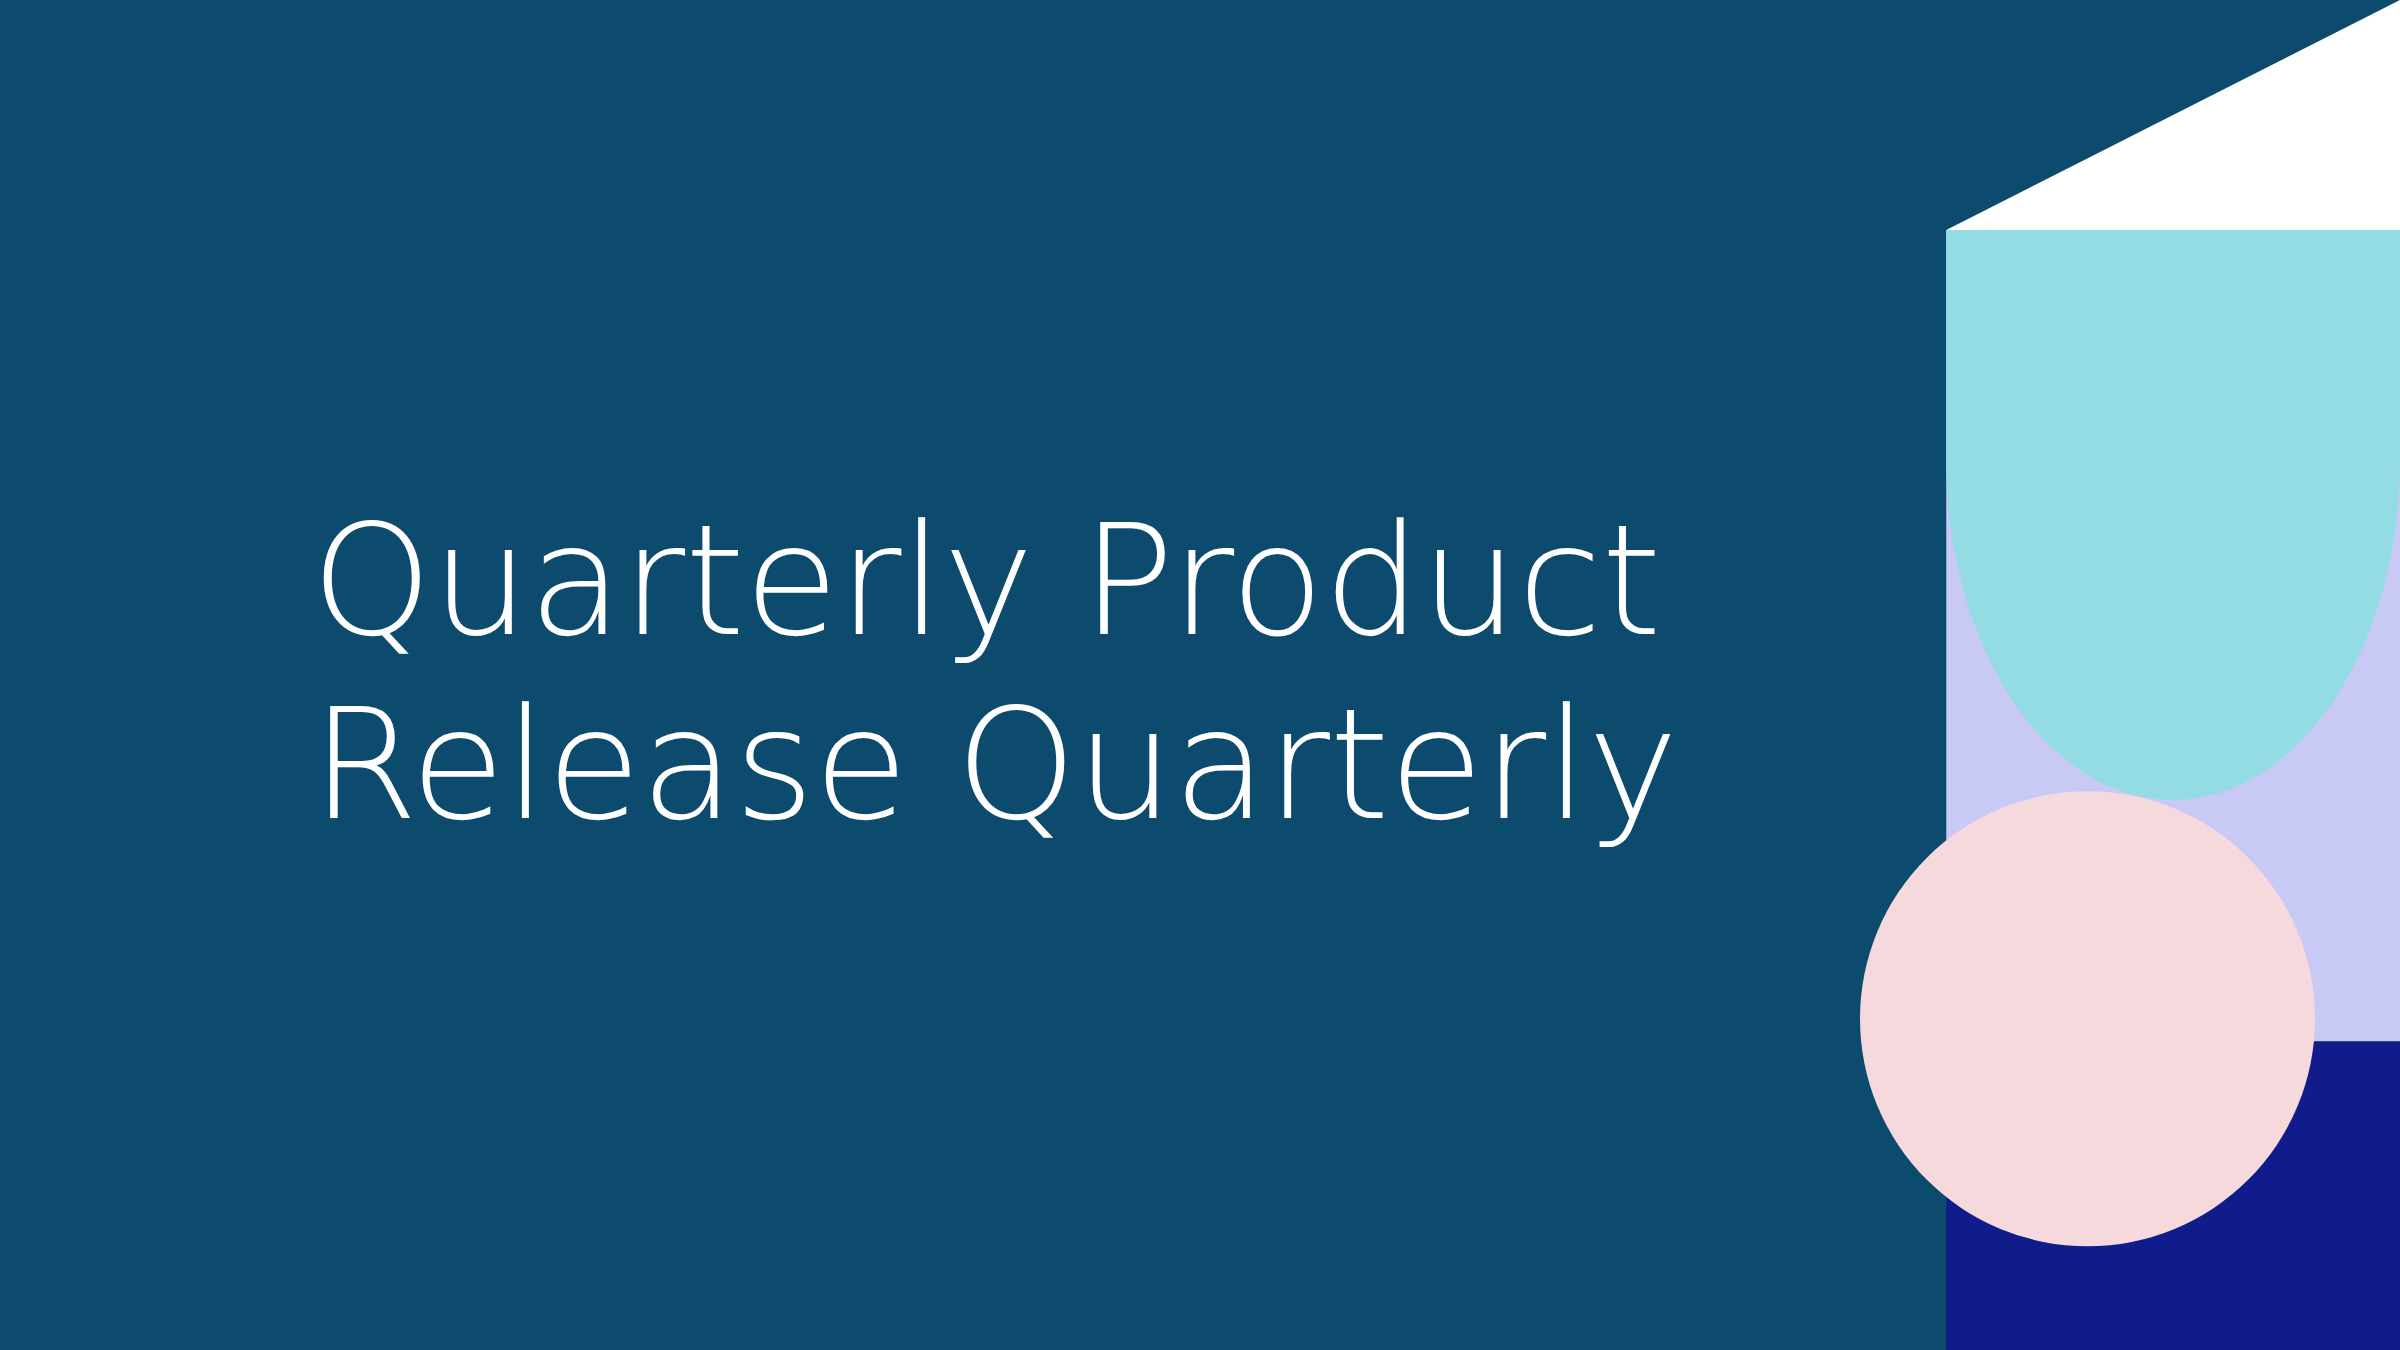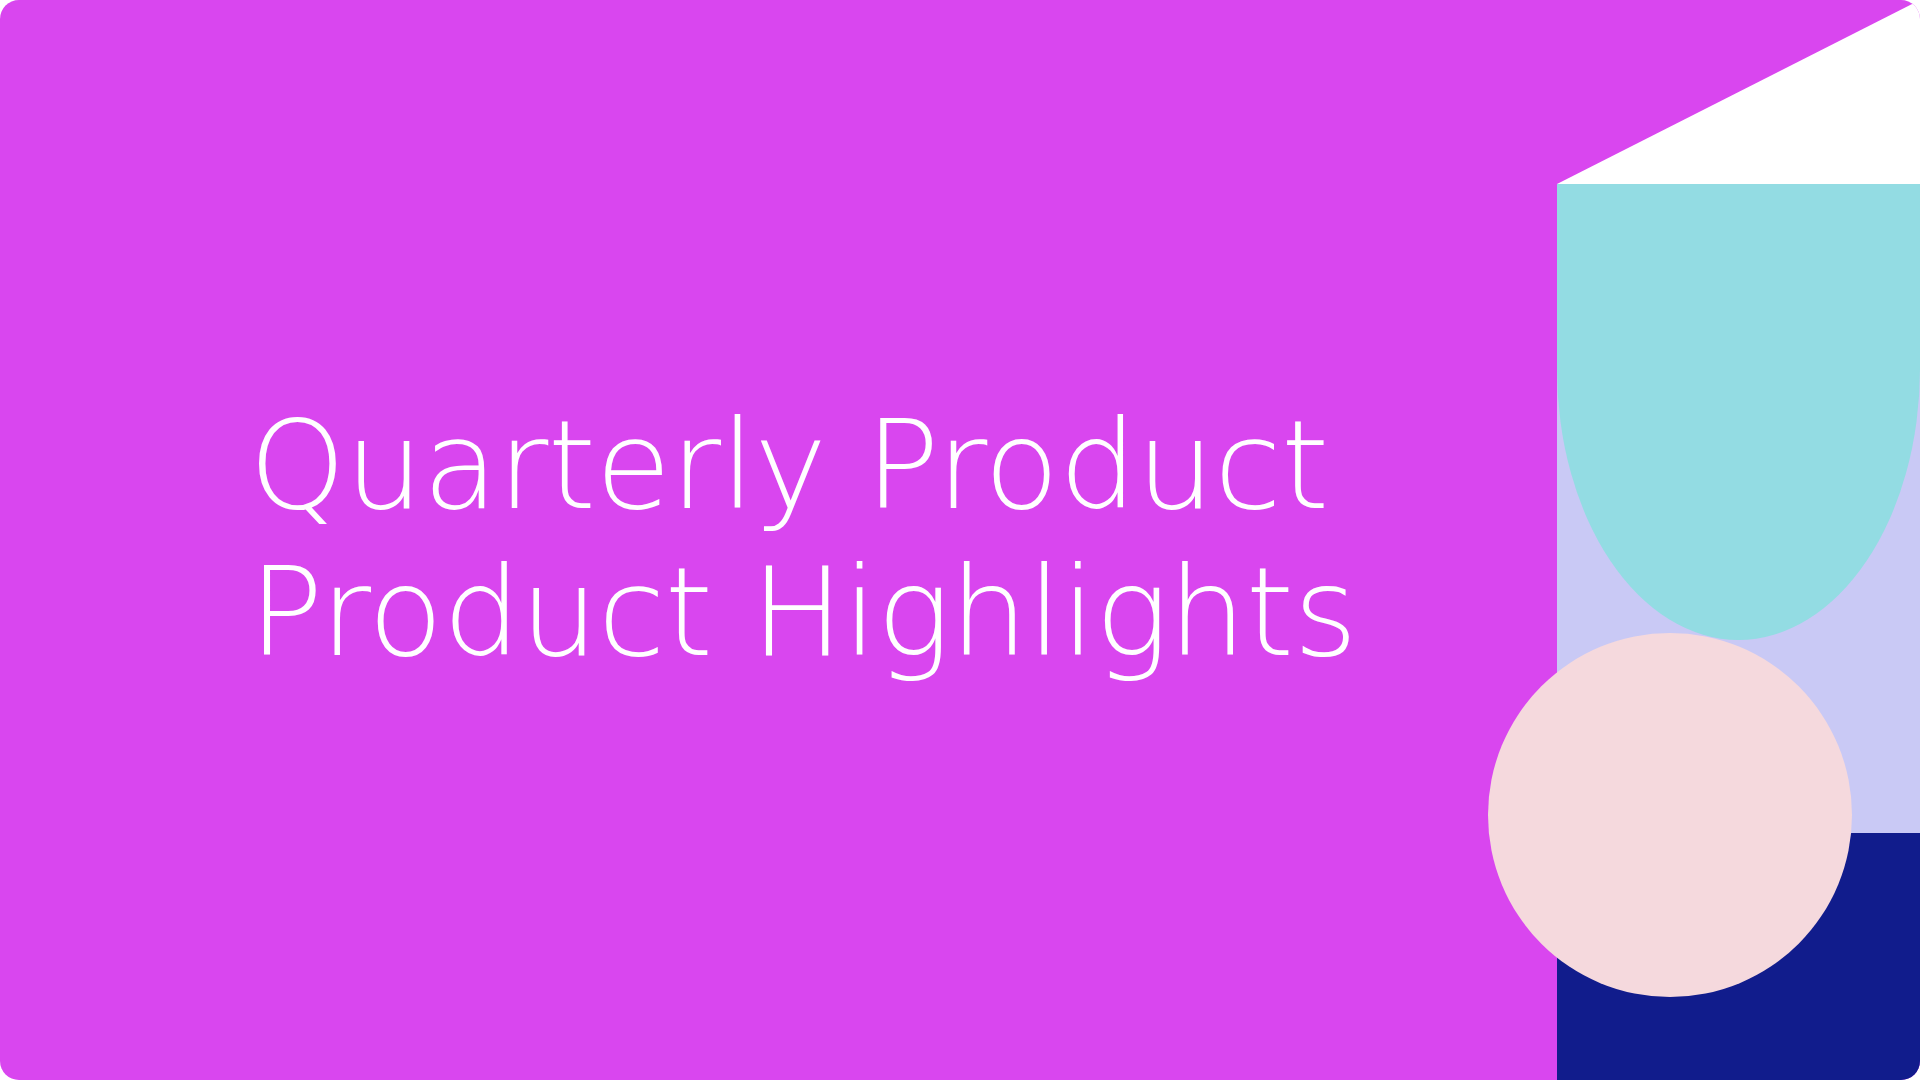--- a/index.html
+++ b/index.html
@@ -14,23 +14,22 @@
   body {
     font-family: "Liberation Sans", sans-serif;
     background: #ffffff;
   }
 
   
   .slide {
     position: relative;
     width: 1920px;
     height: 1080px;
-    background: #d946ef;
+    background: #0c4a6e;
     overflow: hidden;
-    border-radius: 19px;
   }
 
   
   .title-block {
     position: absolute;
     left: 249px;
     top: 392px;
     width: 1050px;
     user-select: none;
   }
@@ -110,21 +109,21 @@
     background: #f5d9dd;
   }
 </style>
 </head>
 <body>
 
 <div class="slide">
 
   <div class="title-block">
     <span class="title-line">Quarterly Product</span>
-    <span class="title-line">Product Highlights</span>
+    <span class="title-line">Release Quarterly</span>
   </div>
 
   <div class="decor">
     <div class="bar-lavender"></div>
     <div class="shape-teal"></div>
     <div class="wedge-white"></div>
     <div class="bar-navy"></div>
     <div class="circle-pink"></div>
   </div>
 

